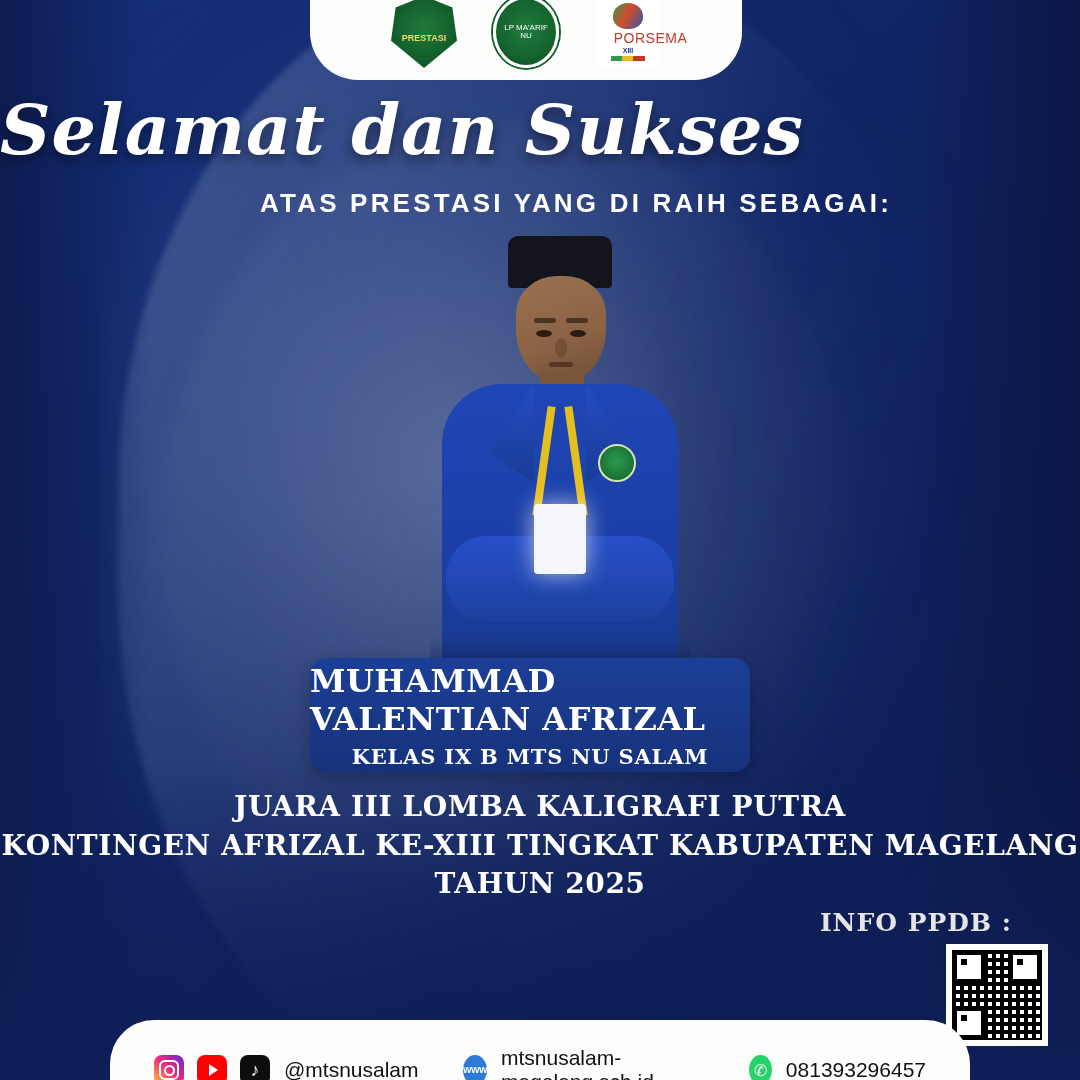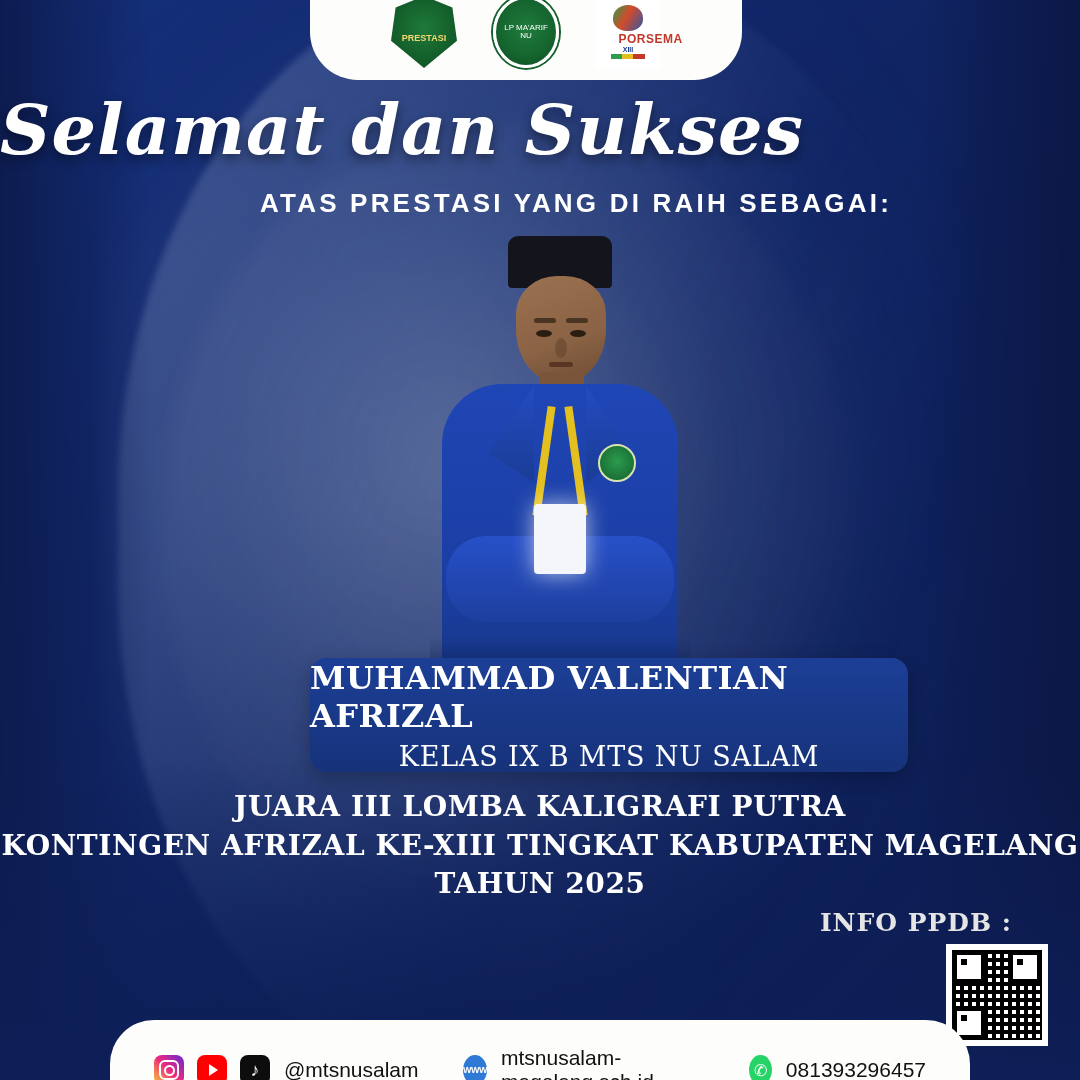--- a/index.html
+++ b/index.html
@@ -138,24 +138,24 @@
     justify-content: center;
   }
   .porsema-mark {
     width: 30px;
     height: 26px;
     background: linear-gradient(120deg, #2e9b4f 0%, #d34b2a 45%, #2f57a8 100%);
     border-radius: 50% 50% 45% 45%;
     margin-bottom: 2px;
   }
   .porsema-word {
-    font-size: 12px;
+    font-size: 14px;
     letter-spacing: 0.5px;
     color: #c0392b;
-    font-weight: bold;
+    font-weight: normal;
     padding-left: 45px;
   }
   .porsema-sub {
     font-size: 7px;
     color: #1a3a8f;
   }
   .porsema-bar {
     width: 34px;
     height: 5px;
     margin-top: 1px;
@@ -343,42 +343,42 @@
     width: 260px;
     height: 80px;
     background: linear-gradient(to bottom, rgba(17,38,95,0) 0%, rgba(17,38,95,0.85) 75%, rgba(17,38,95,1) 100%);
   }
 
   
   .nameplate {
     position: absolute;
     left: 310px;
     top: 658px;
-    width: 598px;
+    width: 440px;
     height: 114px;
     background: linear-gradient(to bottom, #1c3f96 0%, #16327a 100%);
     border-radius: 16px;
     box-shadow: 0 6px 18px rgba(0,0,0,0.25);
     display: flex;
     flex-direction: column;
     align-items: center;
     justify-content: center;
     gap: 6px;
   }
   .student-name {
     font-family: "DejaVu Serif", serif;
     font-weight: bold;
     font-size: 32px;
     color: #ffffff;
     letter-spacing: 0.5px;
   }
   .student-class {
     font-family: "DejaVu Serif", serif;
-    font-weight: normal;
-    font-size: 27px;
+    font-weight: bold;
+    font-size: 21px;
     color: #ffffff;
     letter-spacing: 0.8px;
   }
 
   
   .achievement {
     position: absolute;
     left: 0;
     top: 788px;
     width: 1080px;

